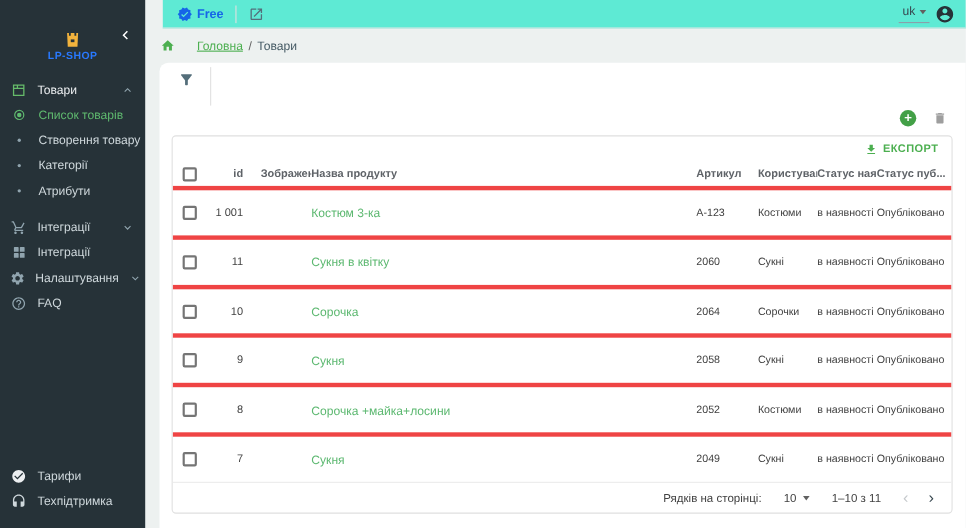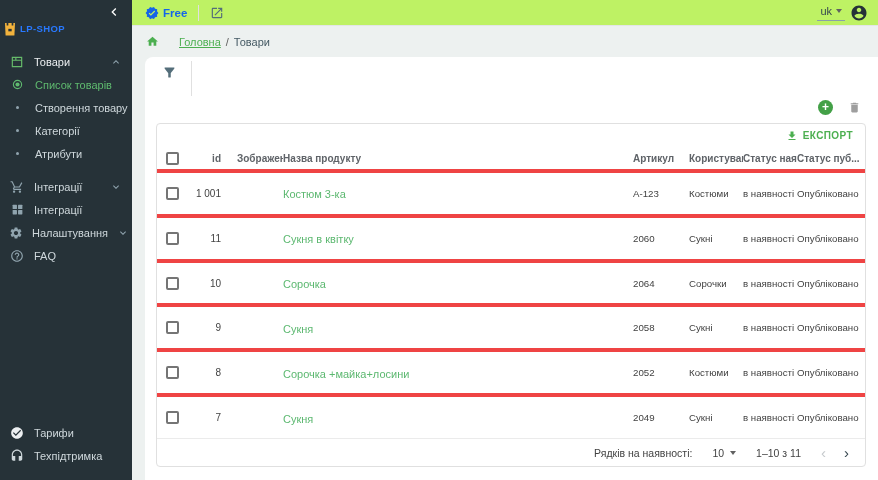--- a/index.html
+++ b/index.html
@@ -2,37 +2,37 @@
 <html><head>
 <meta charset="utf-8">
 <style>
   * { margin:0; padding:0; box-sizing:border-box; }
   html,body { width:878px; height:480px; overflow:hidden; }
   body { font-family:"Liberation Sans", sans-serif; display:flex; background:#edf1f0; color:#424242; }
   svg { display:block; }
 
   
   .sidebar { width:132px; flex-shrink:0; background:#263238; display:flex; flex-direction:column; }
-  .sb-header { height:50px; position:relative; display:flex; flex-direction:row; align-items:center; padding-top:5px; }
+  .sb-header { height:50px; position:relative; display:flex; flex-direction:column; align-items:center; padding-top:5px;margin-top:20px; }
   .collapse-btn { position:absolute; right:10px; top:4px; cursor:pointer; }
   .brand-text { color:#2979ff; font-size:9.5px; font-weight:bold; letter-spacing:.4px; margin-top:1px; }
   .sb-item { height:23px; display:flex; align-items:center; gap:9px; padding:0 10px 0 9px; color:#cfd8dc; font-size:11px; cursor:pointer; }
   .sb-item .ic { width:16px; display:flex; justify-content:center; }
   .sb-item .chev { margin-left:auto; }
   .sb-sub { height:23px; display:flex; align-items:center; gap:10px; padding-left:9px; font-size:11px; color:#cfd8dc; cursor:pointer; }
   .sb-sub .bullet-wrap { width:16px; display:flex; justify-content:center; }
   .sb-sub .dot { width:3px; height:3px; border-radius:50%; background:#90a4ae; }
   .sb-sub.active { color:#5fba6f; }
   .sb-group2 { margin-top:10px; }
   .sb-spacer { flex:1; }
   .sb-bottom { padding-bottom:13px; }
 
   
   .main { flex:1; display:flex; flex-direction:column; min-width:0; }
-  .topbar { height:26px; background:#bef264; border-bottom:1px solid #e3e6e6; display:flex; align-items:center; padding:0 10px 0 13px; flex-shrink:0; }
+  .topbar { height:26px; background:#5eead4; border-bottom:1px solid #e3e6e6; display:flex; align-items:center; padding:0 10px 0 13px; flex-shrink:0;margin-left:16px; }
   .free-badge { display:flex; align-items:center; gap:4px; color:#1565e8; font-weight:bold; font-size:11.5px; cursor:pointer; }
   .vsep { width:1px; height:16px; background:#e0e0e0; margin:0 11px; }
   .top-right { margin-left:auto; display:flex; align-items:center; gap:5px; }
   .lang-select { display:flex; align-items:center; gap:4px; font-size:11px; color:#37474f; border-bottom:1px solid #8aa0aa; padding:1px 3px 3px; cursor:pointer; }
   .caret-down { width:0; height:0; border-left:3.5px solid transparent; border-right:3.5px solid transparent; border-top:4px solid #616161; }
 
   .breadcrumb { height:31px; display:flex; align-items:center; gap:5px; padding-left:14px; font-size:11px; flex-shrink:0; }
   .bc-home { color:#4caf50; text-decoration:underline; cursor:pointer; display:flex; align-items:center; gap:20px; }
   .bc-sep { color:#616161; }
   .bc-current { color:#455a64; }
@@ -350,21 +350,21 @@
         <span class="cell c-id">7</span>
         <span class="c-img"><span class="thumb t6"></span></span>
         <span class="cell c-name"><a class="name-link">Сукня</a></span>
         <span class="cell c-val">2049</span>
         <span class="cell c-val">Сукні</span>
         <span class="cell c-val">в наявності</span>
         <span class="cell c-val">Опубліковано</span>
       </div>
 
       <div class="tfoot">
-        <span>Рядків на наявності:</span>
+        <span>Рядків на сторінці:</span>
         <span class="rpp">
           <span>10</span>
           <span class="caret-down"></span>
         </span>
         <span>1–10 з 11</span>
         <span class="pag-nav">
           <span class="pg-chev pg-prev">‹</span>
           <span class="pg-chev pg-next">›</span>
         </span>
       </div>

